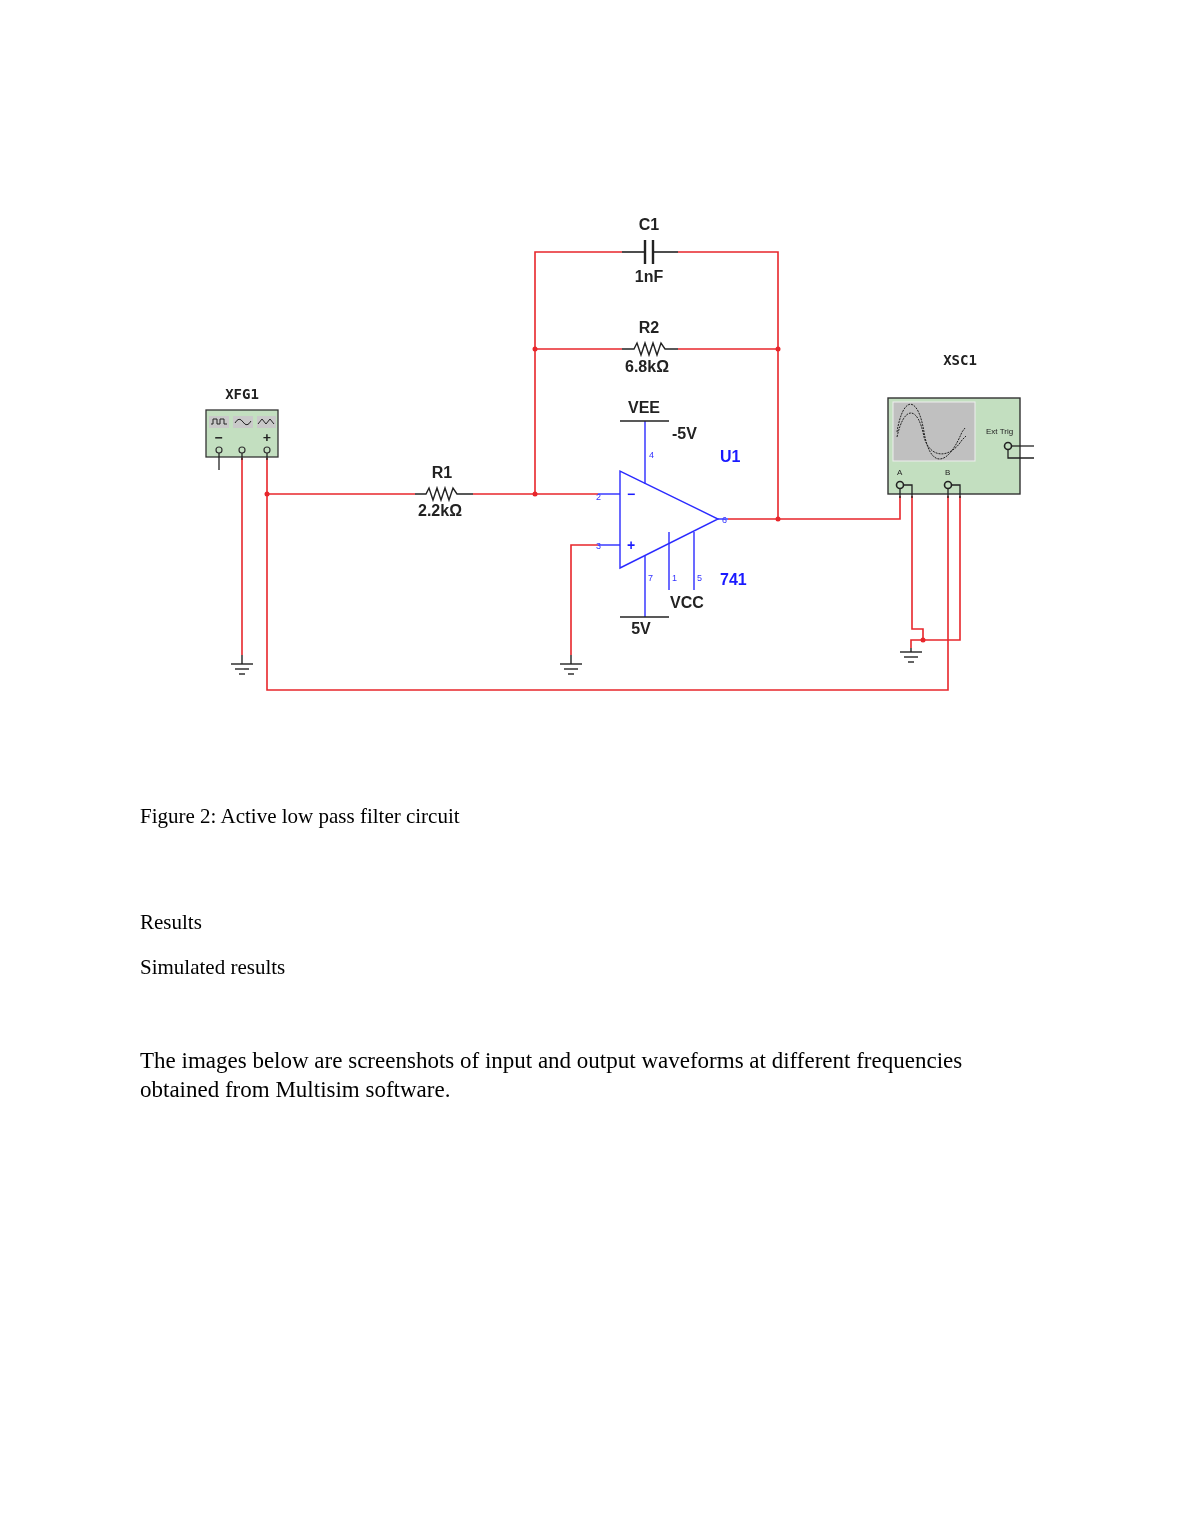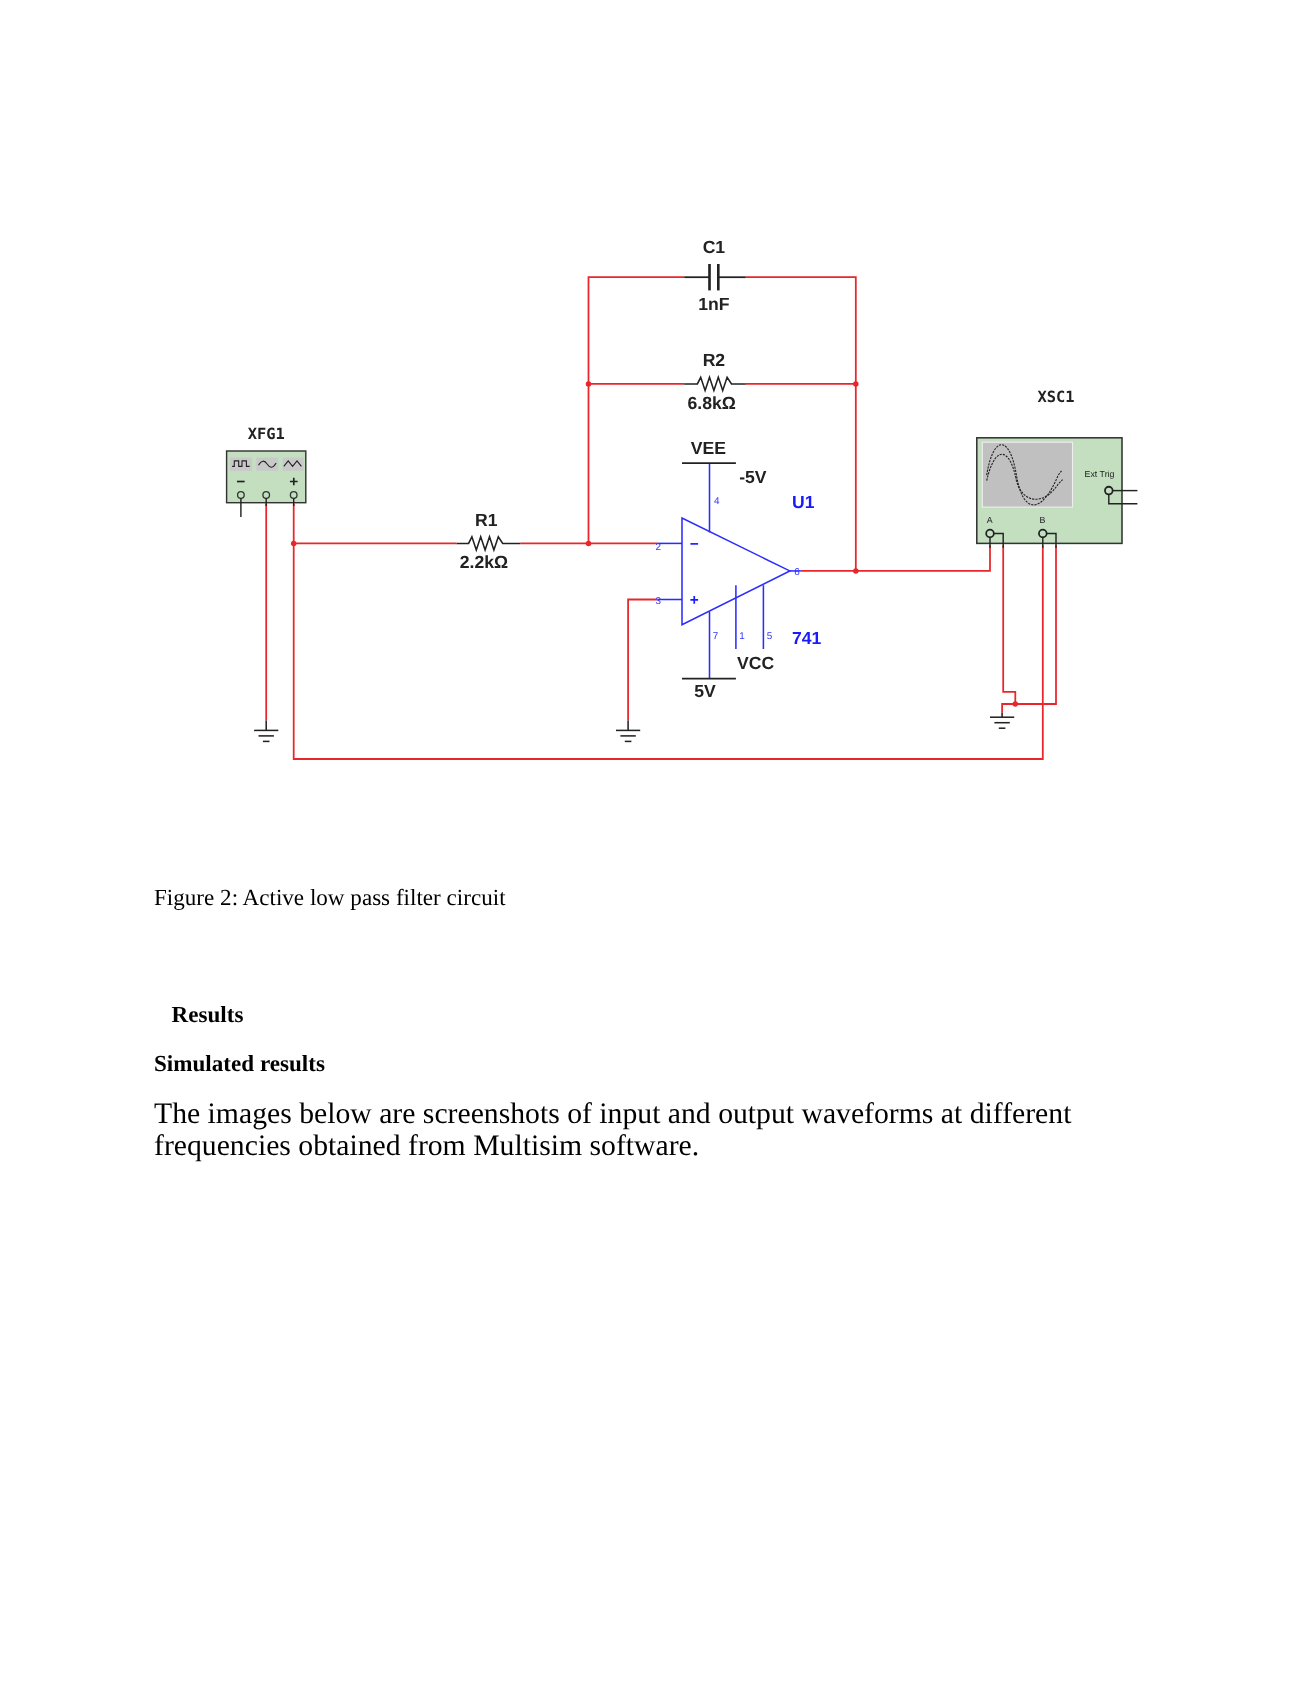--- a/index.html
+++ b/index.html
@@ -4,23 +4,23 @@
 <style>
   html, body { margin:0; padding:0; background:#ffffff; }
   body { width:1190px; height:1540px; position:relative; overflow:hidden; font-family:"Liberation Serif", serif; color:#000; }
   #schematic { position:absolute; left:0; top:0; width:1190px; height:760px; }
   .lbl { font-family:"Liberation Sans", sans-serif; font-size:16px; font-weight:bold; fill:#222; }
   .lbl-mono { font-family:"DejaVu Sans Mono", monospace; font-size:14px; font-weight:bold; fill:#222; }
   .lbl-blue { font-family:"Liberation Sans", sans-serif; font-size:16px; font-weight:bold; fill:#1a1aff; }
   .pin { font-family:"Liberation Sans", sans-serif; font-size:9px; fill:#3333ff; }
   .small { font-family:"Liberation Sans", sans-serif; font-size:9px; fill:#222; }
   .caption { position:absolute; left:140px; top:804px; font-size:21px; }
-  .h1 { position:absolute; left:156px; top:910px; font-size:21px; font-weight:bold; }
-  .h2 { position:absolute; left:140px; top:955px; font-size:21px; font-weight:bold; }
-  .para { position:absolute; left:140px; top:998px; width:900px; font-size:27px; line-height:29px; }
+  .h1 { position:absolute; left:140px; top:910px; font-size:21px; font-weight:normal; }
+  .h2 { position:absolute; left:140px; top:955px; font-size:21px; font-weight:normal; }
+  .para { position:absolute; left:140px; top:1046px; width:900px; font-size:23px; line-height:29px; }
 </style>
 </head>
 <body>
 
 <svg id="schematic" viewBox="0 0 1190 760" xmlns="http://www.w3.org/2000/svg">
 
   <g stroke="#e8262b" stroke-width="1.6" fill="none">
 
     <polyline points="535,494 535,252 622,252"></polyline>
     <polyline points="678,252 778,252 778,519"></polyline>

